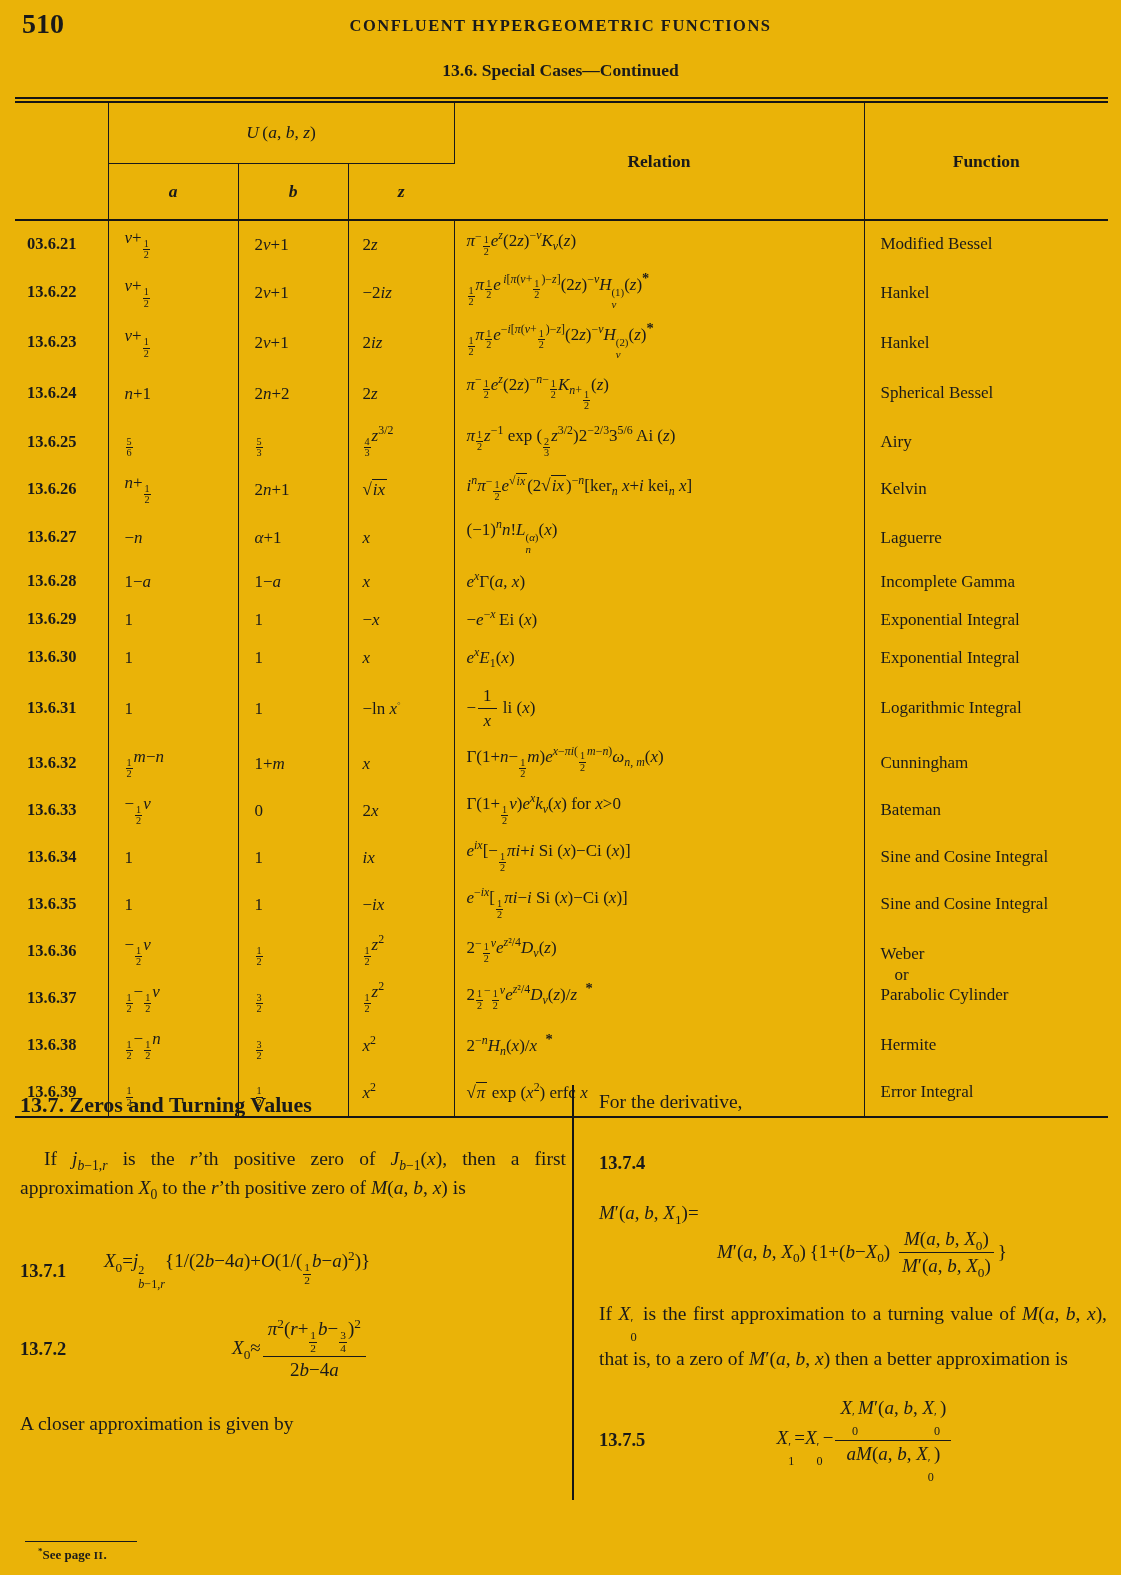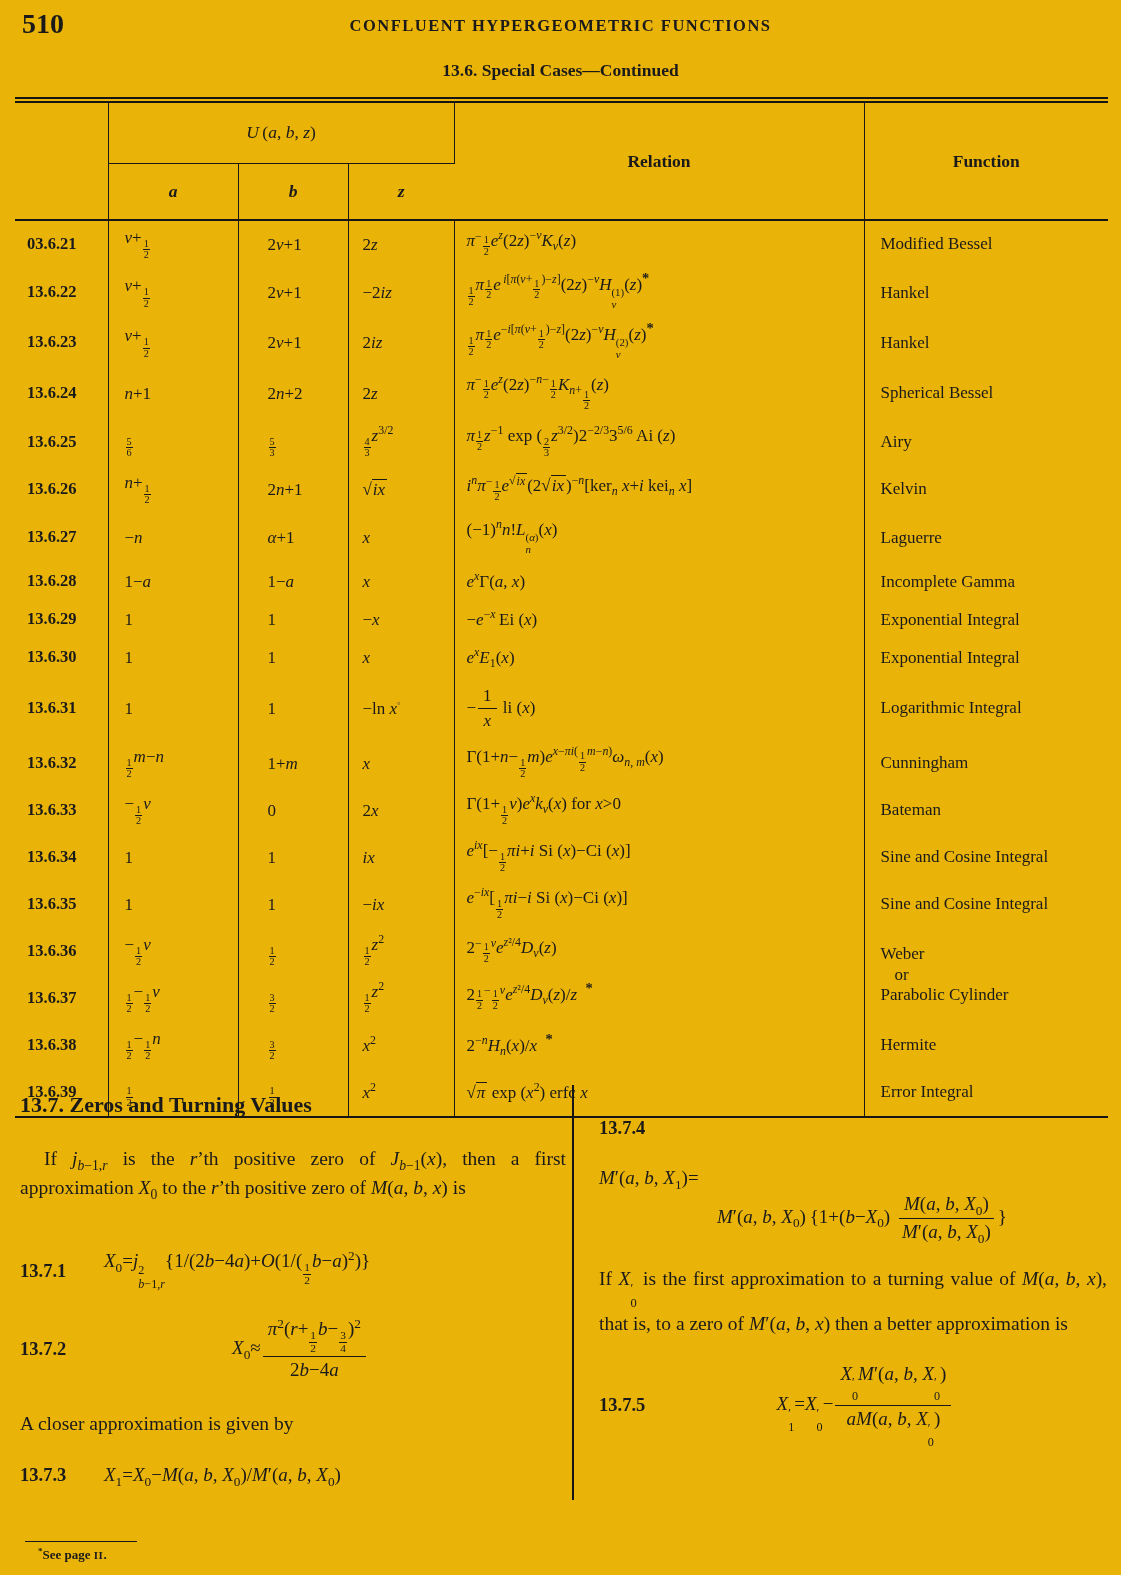--- a/index.html
+++ b/index.html
@@ -51,21 +51,21 @@
   th.h-a { border-left:1.6px solid #1a1a1a; }
   th.h-b { border-left:1.6px solid #1a1a1a; }
   th.h-z { border-left:1.6px solid #1a1a1a; }
   th.h-rel { border-right:1.6px solid #1a1a1a; text-align:center; font-size:17.5px;}
   th.h-fn  { text-align:center; font-size:17.5px; }
   thead { border-bottom:2.4px solid #151515; }
   tbody td { padding:7px 8px 7px 8px; line-height:1.15; vertical-align:middle;
              white-space:nowrap; height:38px; }
   td.c-id { font-weight:bold; font-size:16.5px; padding-left:12px; }
   td.c-a { border-left:1.6px solid #1a1a1a; padding-left:16px; }
-  td.c-b { border-left:1.6px solid #1a1a1a; padding-left:29px;margin-top:40px; }
+  td.c-b { border-left:1.6px solid #1a1a1a; padding-left:16px;margin-top:40px; }
   td.c-z { border-left:1.6px solid #1a1a1a; padding-left:14px; }
   td.c-rel { border-left:1.6px solid #1a1a1a; padding-left:12px; }
   td.c-fn { border-left:1.6px solid #1a1a1a; padding-left:16px; white-space:normal; line-height:1.2;}
   td.c-fn .orx { display:inline-block; margin-left:14px; }
 
   .bottom { position:absolute; left:14px; top:1082px; width:1093px; font-size:19.5px; }
   .divider { position:absolute; left:558px; top:3px; height:415px; width:1.8px; background:#151515; }
   .colL { position:absolute; left:6px; top:0; width:546px; }
   .colR { position:absolute; left:585px; top:0; width:508px; }
   .s37title { font-size:22px; font-weight:bold; margin-top:10px; }
@@ -434,27 +434,24 @@
                   <span>1</span>
                   <span>2</span>
                 </span><i>b</i>−<span class="f">
                   <span>3</span>
                   <span>4</span>
                 </span>)<sup>2</sup></span>
               <span>2<i>b</i>−4<i>a</i></span>
             </span></span>
       </div>
       <p class="para" style="margin-top:26px">A closer approximation is given by</p>
-      <div class="eqrow" style="margin-top:26px">
-        <span class="eqlabel">13.7.3</span>
-        <span class="eqbody"><i>X</i><sub>1</sub>=<i>X</i><sub>0</sub>−<i>M</i>(<i>a</i>, <i>b</i>, <i>X</i><sub>0</sub>)/<i>M</i>′(<i>a</i>, <i>b</i>, <i>X</i><sub>0</sub>)</span>
-      </div>
     </div>
 
     <div class="colR">
+      <p class="para derivline" style="margin-top:6px">For the derivative,</p>
       <div class="lbl4">13.7.4</div>
       <div class="eq4a"><i>M</i>′(<i>a</i>, <i>b</i>, <i>X</i><sub>1</sub>)=</div>
       <div class="eq4b"><i>M</i>′(<i>a</i>, <i>b</i>, <i>X</i><sub>0</sub>) {1+(<i>b</i>−<i>X</i><sub>0</sub>) <span class="F">
             <span><i>M</i>(<i>a</i>, <i>b</i>, <i>X</i><sub>0</sub>)</span>
             <span><i>M</i>′(<i>a</i>, <i>b</i>, <i>X</i><sub>0</sub>)</span>
           </span>}</div>
       <p class="para" style="margin-top:20px">If <i>X</i><span class="ss">
             <span>′</span>
             <span>0</span>
           </span> is the first approximation to a turning value of <i>M</i>(<i>a</i>, <i>b</i>, <i>x</i>), that is, to a zero of <i>M</i>′(<i>a</i>, <i>b</i>, <i>x</i>) then a better approximation is</p>

